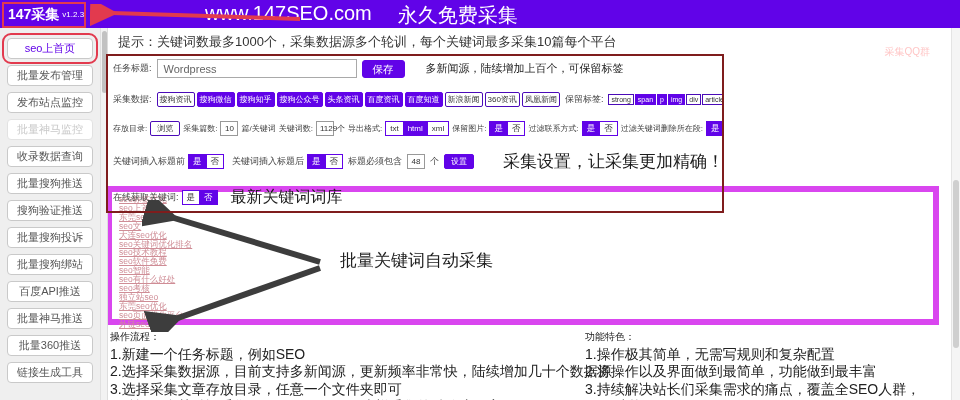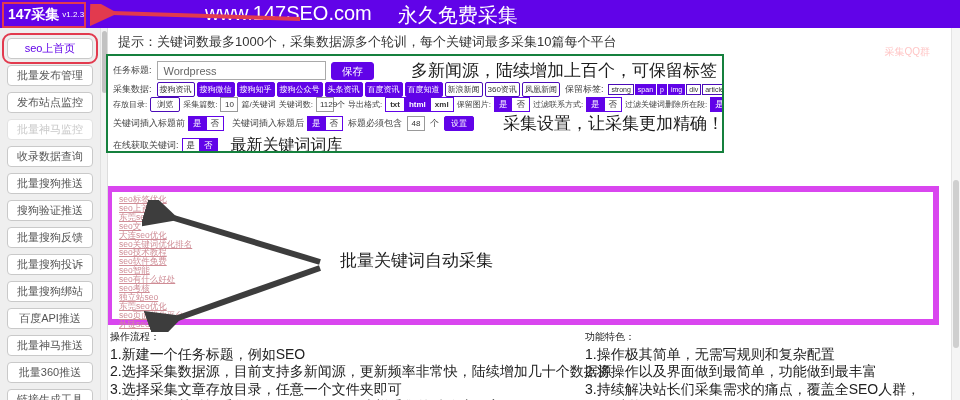--- a/index.html
+++ b/index.html
@@ -26,50 +26,50 @@
 
 
 .scroll-left { position:absolute; left:100px; top:28px; width:8px; height:372px; background:#f2f2f2; border-left:1px solid #e0e0e0; border-right:1px solid #ddd; z-index:3; }
 .scroll-left .thumb { position:absolute; left:1px; top:3px; width:5px; height:62px; background:#c2c2c2; border-radius:3px; }
 .scroll-right { position:absolute; right:0; top:28px; width:9px; height:372px; background:#f5f5f5; border-left:1px solid #e4e4e4; z-index:3; }
 .scroll-right .thumb { position:absolute; left:1px; top:152px; width:6px; height:168px; background:#cfcfcf; border-radius:3px; }
 
 
 .tip { position:absolute; left:118px; top:33px; font-size:13px; color:#333; white-space:nowrap; z-index:4; }
 
-.form { position:absolute; left:106px; top:54px; width:618px; height:99px; border:2px solid #15803d; padding:3px 5px; display:flex; flex-direction:column; justify-content:space-between; z-index:10; background:transparent; overflow:hidden; }
+.form { position:absolute; left:106px; top:54px; width:618px; height:159px; border:2px solid #7f1d1d; padding:3px 5px; display:flex; flex-direction:column; justify-content:space-between; z-index:10; background:transparent; overflow:hidden; }
 .frow { display:flex; align-items:center; gap:5px; white-space:nowrap; }
 .frow.dense { gap:3px; }
 .flabel { font-size:9px; color:#444; }
 .frow.dense .flabel { font-size:8px; }
 .input { border:1px solid #a9a9a9; background:#fff; color:#666; font-size:11px; padding:1px 6px; height:19px; line-height:16px; }
 .task-input { width:200px; }
 .btn-primary { background:#6103e8; color:#fff; border:1px solid #6103e8; border-radius:3px; font-size:10.5px; padding:0 10px; height:18px; line-height:17px; cursor:pointer; }
 .btn-small { background:#6103e8; color:#fff; border:1px solid #6103e8; border-radius:2px; font-size:8px; padding:0 6px; height:15px; line-height:14px; cursor:pointer; }
 .btn-outline { background:#fff; color:#333; border:1px solid #4b0bb8; border-radius:2px; font-size:8px; padding:0 6px; height:15px; line-height:13px; cursor:pointer; }
 .annot { font-size:17px; color:#1c1c1c; }
-.annot-sources { margin-left:32px; font-size:17px; }
+.annot-sources { margin-left:16px; font-size:11px; }
 .annot-settings { margin-left:24px; }
 .annot-kwlib { font-size:16px; margin-left:8px; }
 
 .src-list { display:flex; gap:2px; align-items:center; }
 .src-btn { font-size:8px; padding:1px 2px; border:1px solid #4b0bb8; background:#fff; color:#333; border-radius:2px; cursor:pointer; }
 .src-btn.on { background:#6103e8; color:#fff; border-color:#6103e8; }
 .tag-list { display:flex; gap:1px; align-items:center; }
 .tag-btn { font-size:7px; padding:1px 2px; border:1px solid #4b0bb8; background:#fff; color:#333; cursor:pointer; }
 .tag-btn.on { background:#6103e8; color:#fff; border-color:#6103e8; }
 
 .mini-box { border:1px solid #999; font-size:8px; color:#333; padding:0 3px; height:15px; line-height:13px; background:#fff; min-width:18px; text-align:center; }
 .pair { display:inline-flex; }
 .opt { font-size:8.5px; border:1px solid #6103e8; padding:0 4px; height:15px; line-height:13px; background:#fff; color:#333; cursor:pointer; }
 .opt + .opt { border-left:none; }
 .opt.on { background:#6103e8; color:#fff; }
 .toggle-group { display:inline-flex; align-items:center; gap:3px; }
 .export-list { display:flex; }
-.export-btn { font-size:8px; border:1px solid #6103e8; padding:0 4px; height:15px; line-height:13px; background:#fff; color:#333; cursor:pointer;font-weight:bold; }
+.export-btn { font-size:8px; border:1px solid #6103e8; padding:0 4px; height:15px; line-height:13px; background:#fff; color:#333; cursor:pointer; }
 .export-btn + .export-btn { border-left:none; }
 .export-btn.on { background:#6103e8; color:#fff; }
 
 
 .kw-panel { position:absolute; left:106px; top:186px; width:833px; height:139px; border:6px solid #d946ef; background:#fff; z-index:1; }
 .kw-list { position:absolute; left:7px; top:3px; }
 .kw { font-size:8.5px; line-height:8.9px; color:#cf8d96; text-decoration:underline; cursor:pointer; white-space:nowrap; }
 .kw-annot { position:absolute; left:228px; top:57px; font-size:17px; color:#1c1c1c; white-space:nowrap; }
 .kw-arrows { position:absolute; left:30px; top:8px; }
 
@@ -103,21 +103,20 @@
 
 <div class="sidebar">
 
 <div class="side-btn active">seo上首页</div>
     <div class="side-btn normal">批量发布管理</div>
     <div class="side-btn normal">发布站点监控</div>
     <div class="side-btn disabled">批量神马监控</div>
     <div class="side-btn normal">收录数据查询</div>
     <div class="side-btn normal">批量搜狗推送</div>
     <div class="side-btn normal">搜狗验证推送</div>
-    <div class="side-btn normal">批量搜狗反馈</div>
     <div class="side-btn normal">批量搜狗投诉</div>
     <div class="side-btn normal">批量搜狗绑站</div>
     <div class="side-btn normal">百度API推送</div>
     <div class="side-btn normal">批量神马推送</div>
     <div class="side-btn normal">批量360推送</div>
     <div class="side-btn normal">链接生成工具</div>
   </div>
 <div class="scroll-left">
     <div class="thumb"></div>
   </div>

